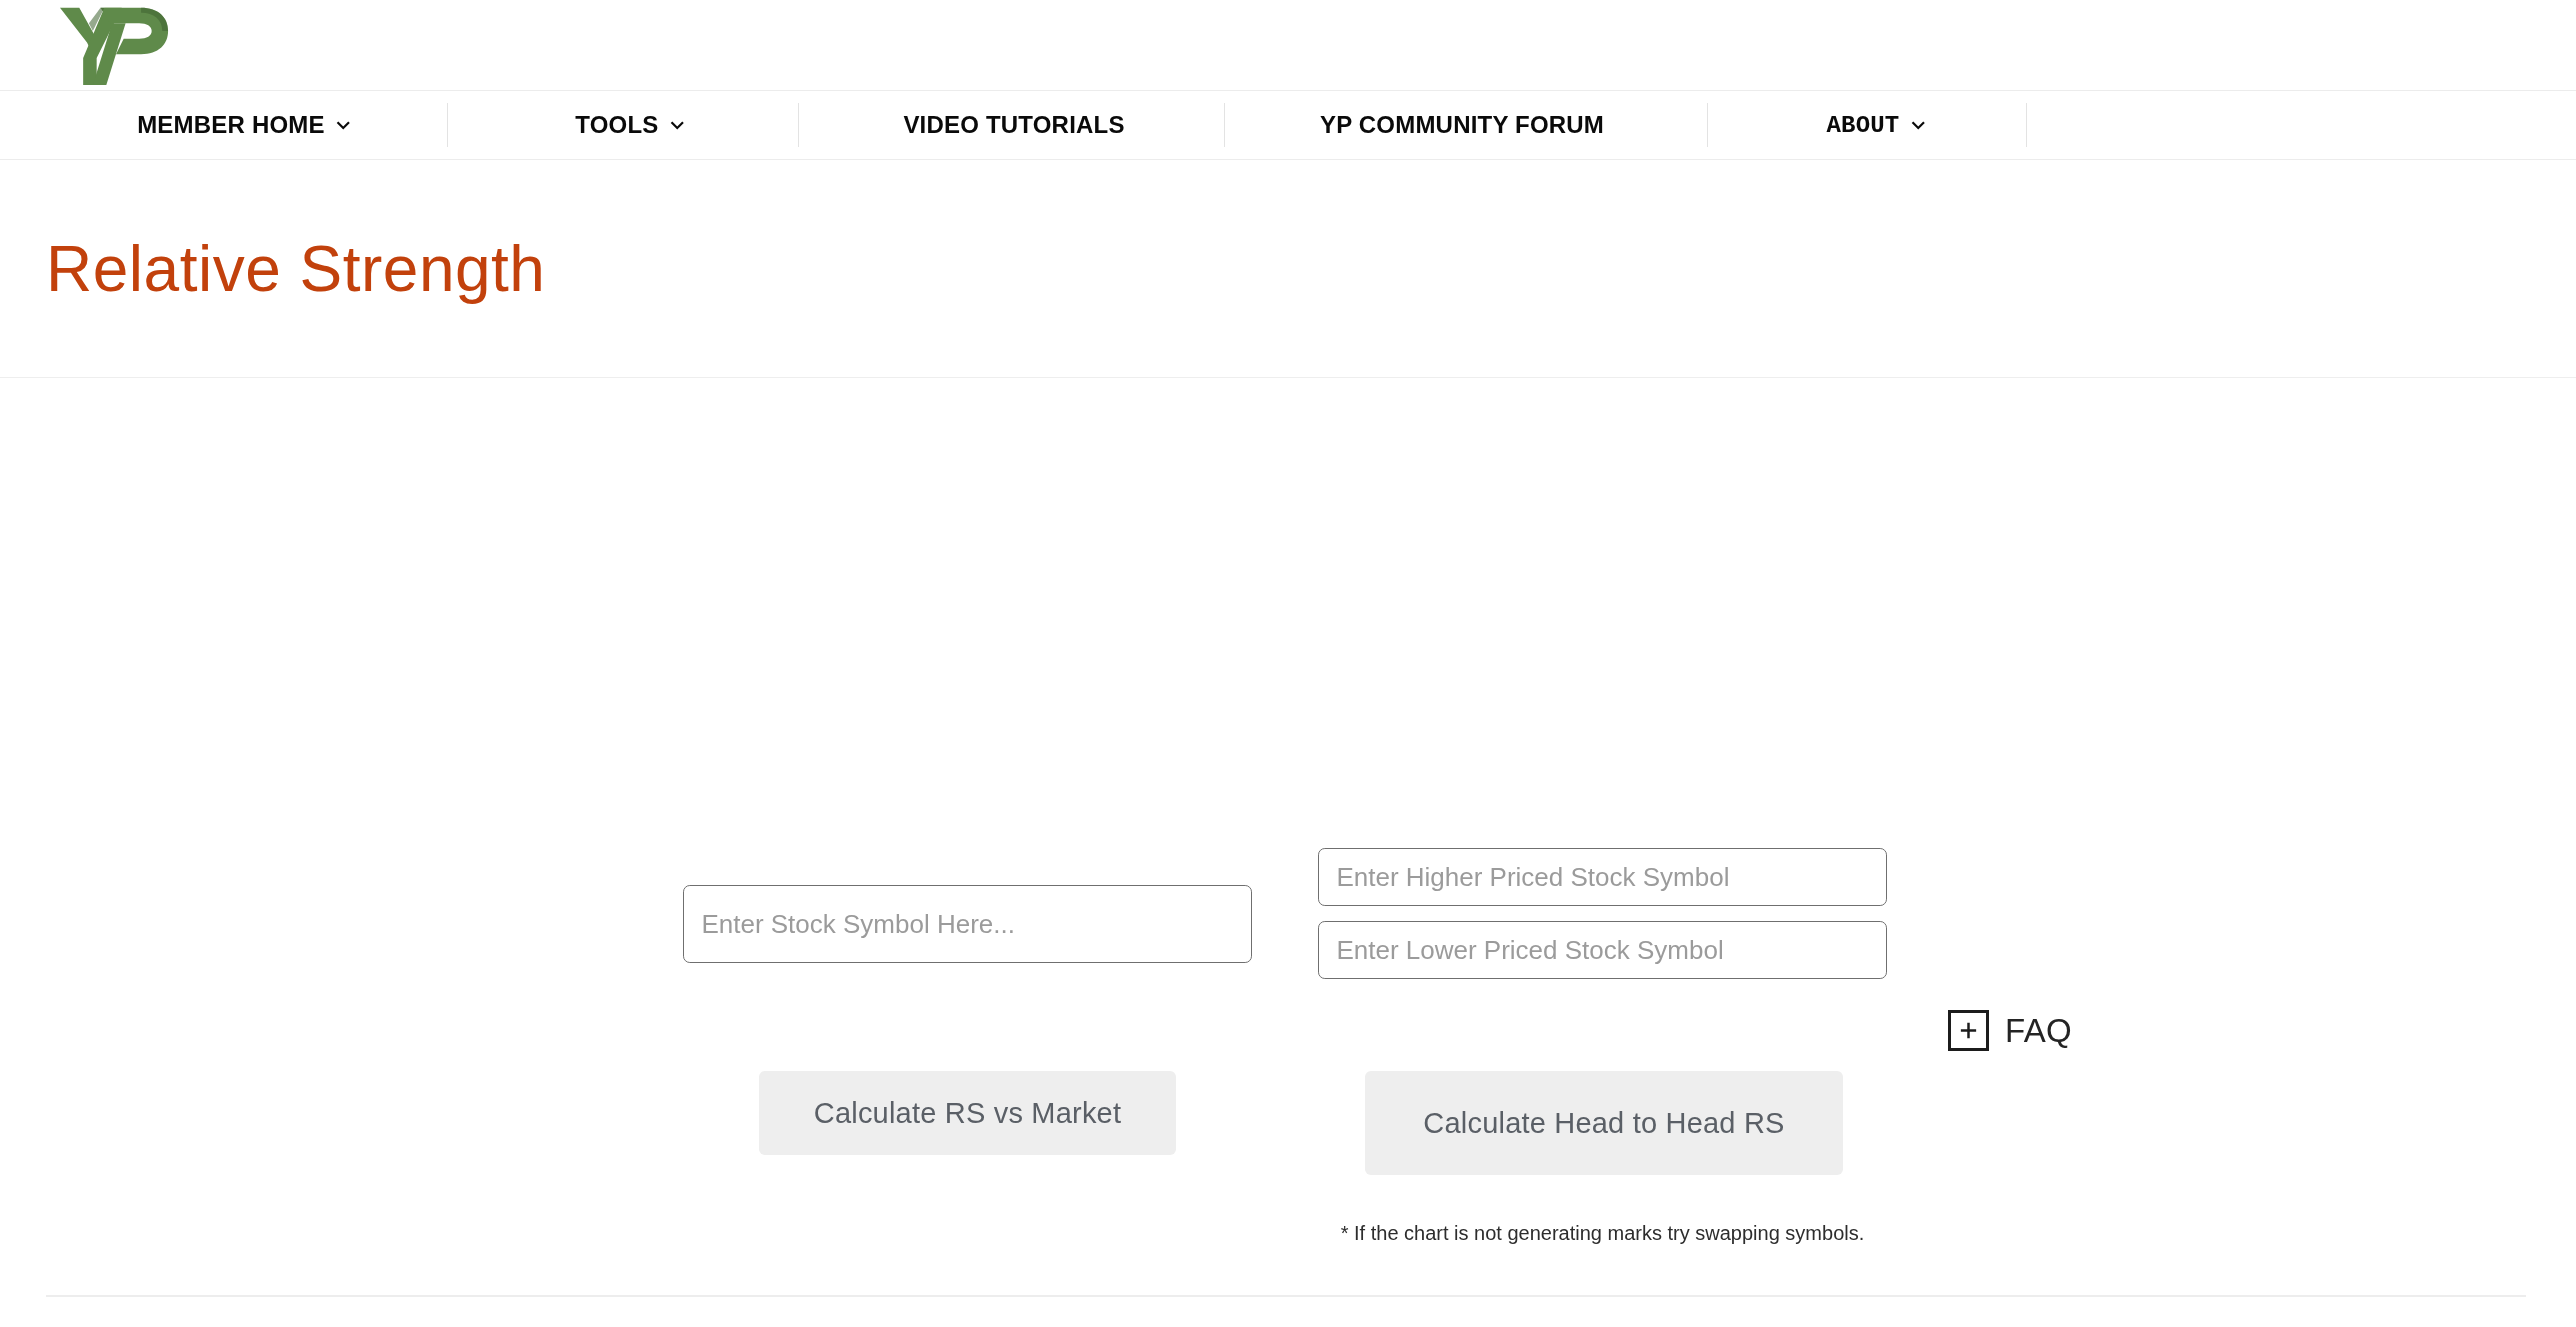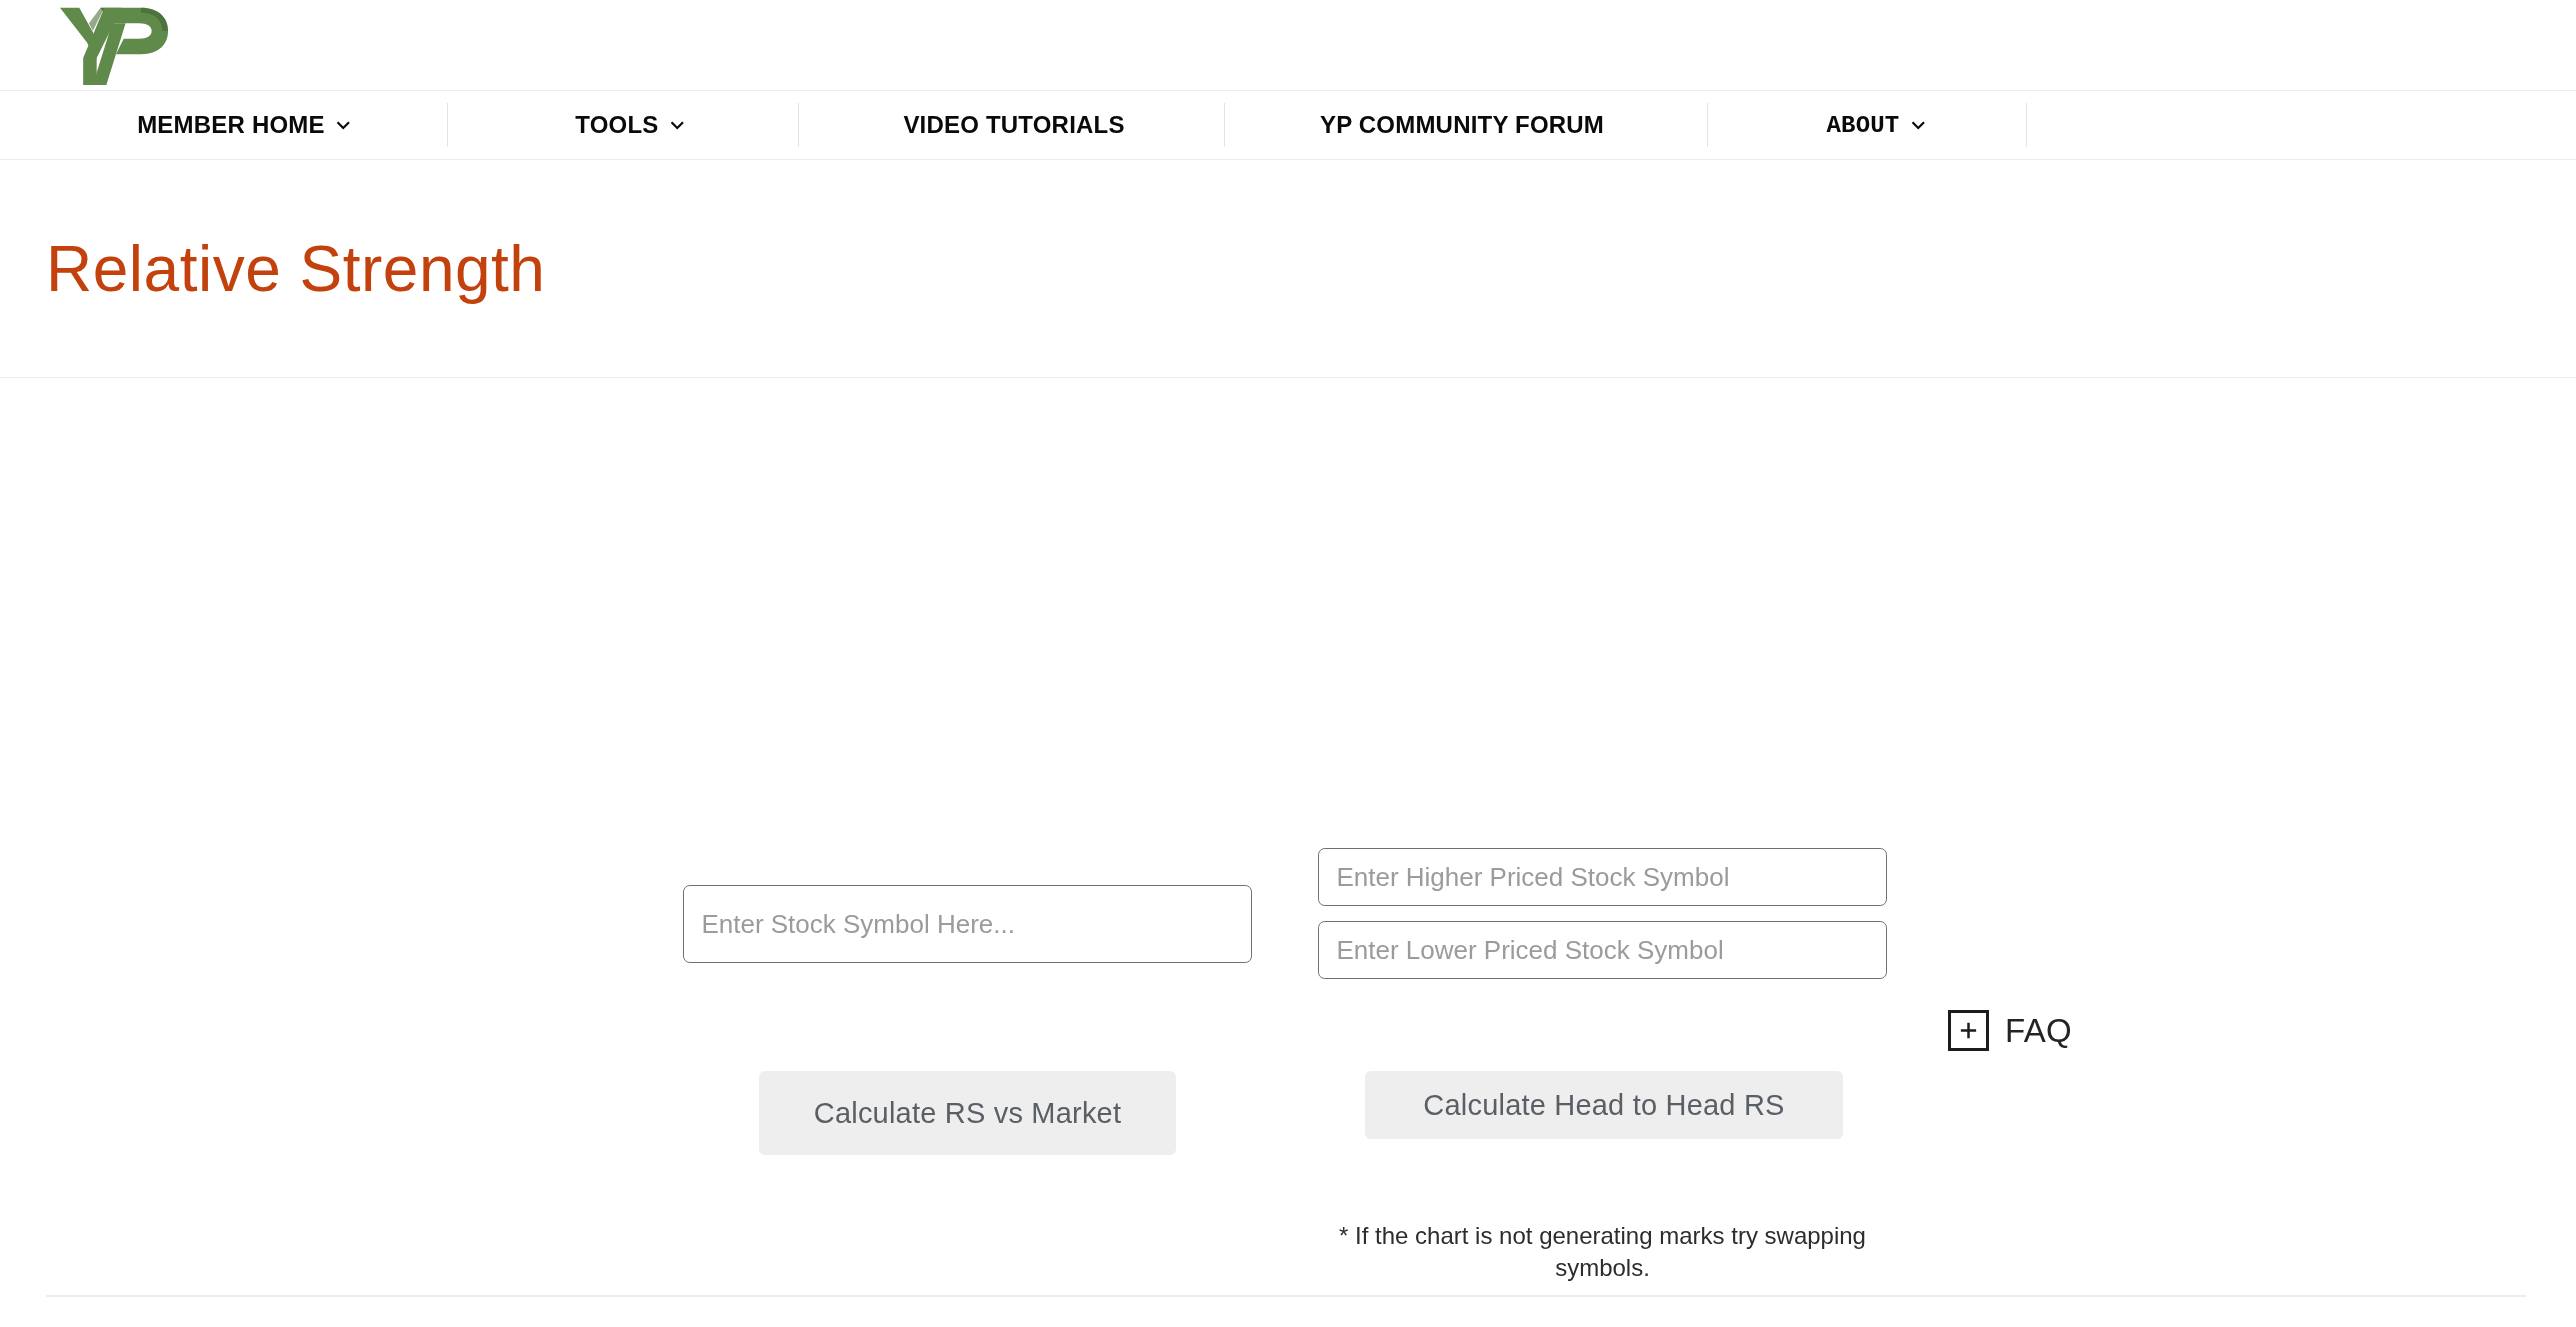--- a/index.html
+++ b/index.html
@@ -158,21 +158,21 @@
   #calc-market-btn {
     left: 759px;
     top: 693px;
     width: 417px;
     height: 84px;
   }
   #calc-h2h-btn {
     left: 1365px;
     top: 693px;
     width: 478px;
-    height: 68px;
+    height: 104px;
   }
 
   .faq-wrap {
     position: absolute;
     left: 1948px;
     top: 632px;
     display: flex;
     align-items: center;
     gap: 16px;
     cursor: pointer;
@@ -195,21 +195,21 @@
     font-stretch: condensed;
     letter-spacing: 0.3px;
   }
 
   .swap-note {
     position: absolute;
     left: 1318px;
     top: 842px;
     width: 569px;
     text-align: center;
-    font-size: 24px;
+    font-size: 20px;
     line-height: 1.32;
     color: #2d2d2d;
     font-weight: 300;
     font-stretch: condensed;
   }
 
   
   .results-divider {
     position: absolute;
     left: 46px;

